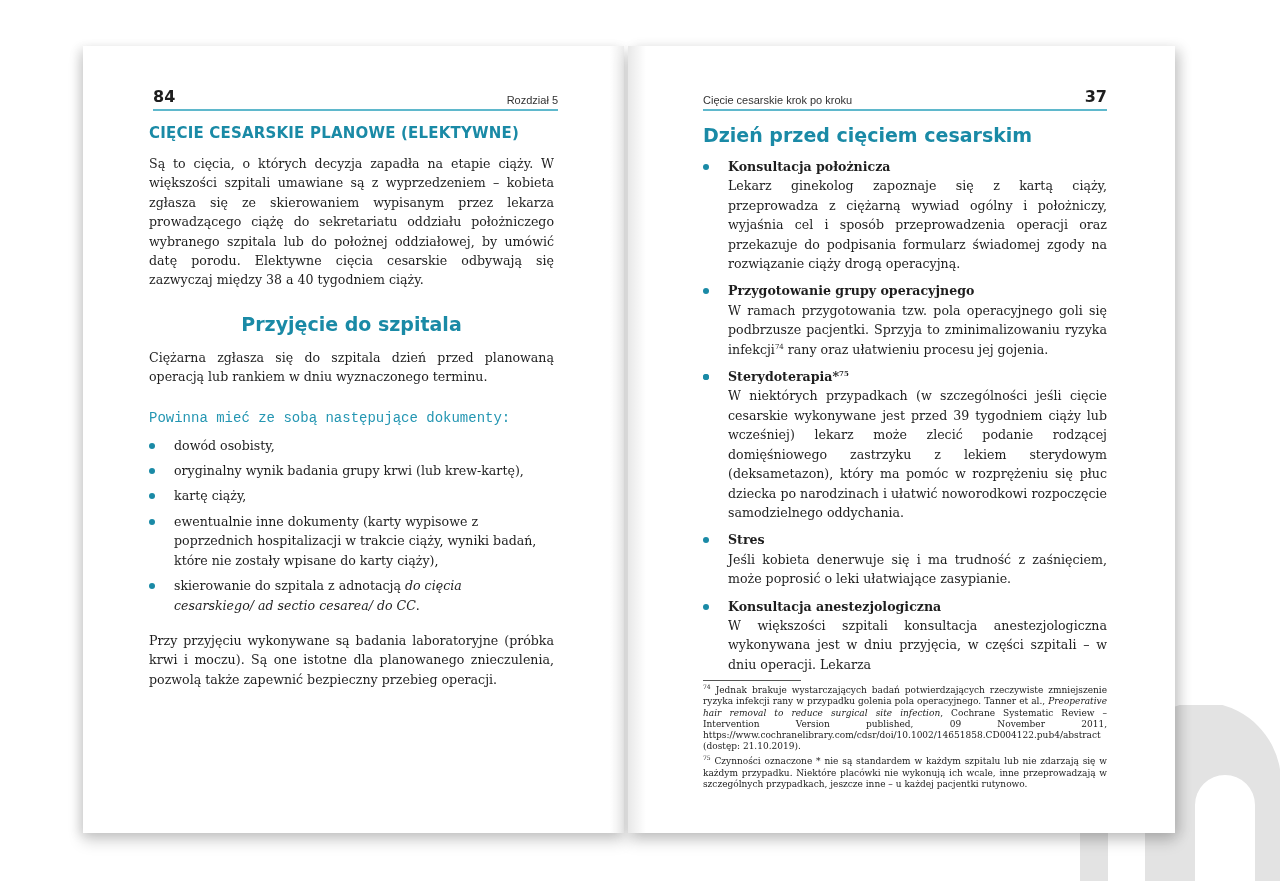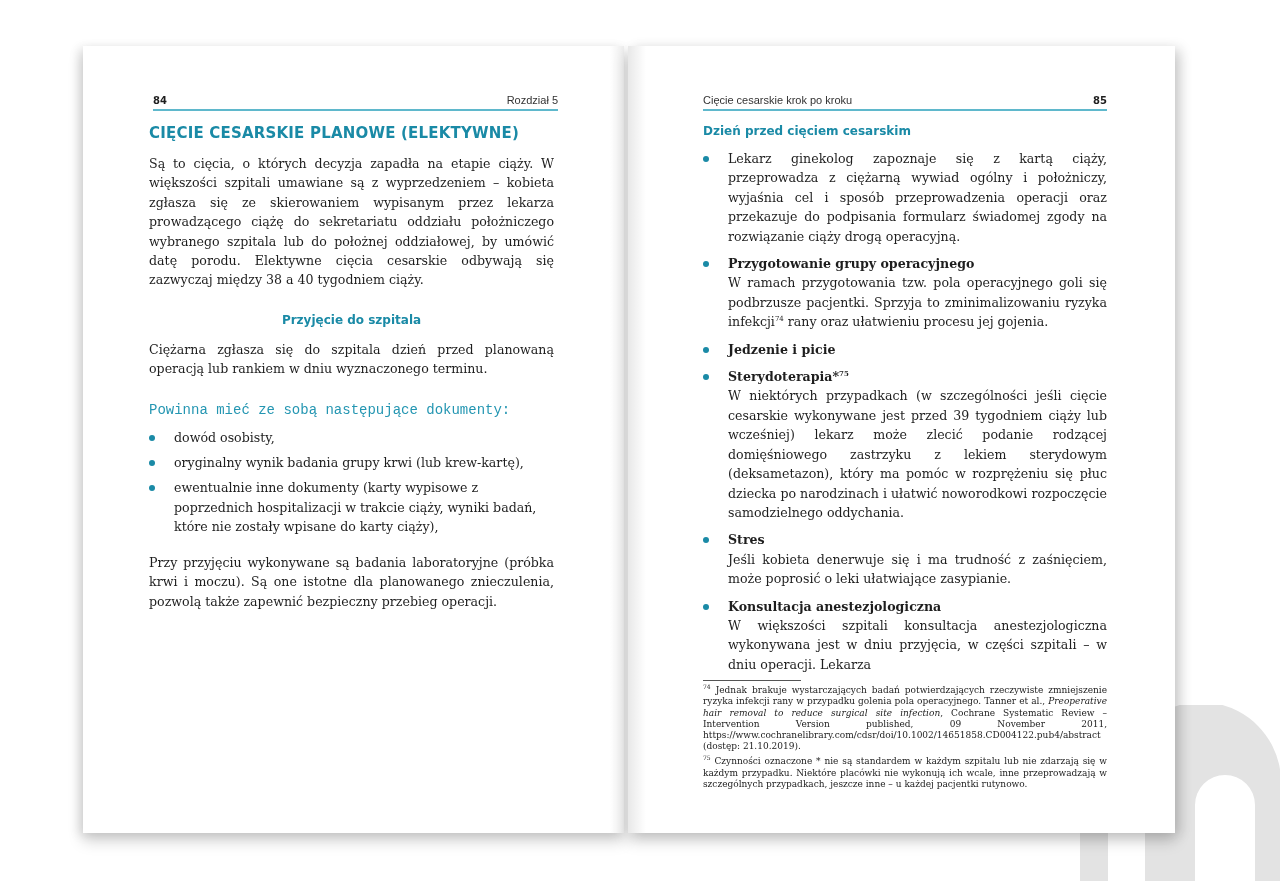--- a/index.html
+++ b/index.html
@@ -18,29 +18,29 @@
   .page.right { left:628px; width:547px; box-shadow: 0 8px 14px rgba(0,0,0,0.18), 6px 2px 12px rgba(0,0,0,0.12); }
   .gutter-shade-l { position:absolute; right:0; top:0; width:14px; height:100%;
     background:linear-gradient(to right, rgba(0,0,0,0), rgba(0,0,0,0.07)); }
   .gutter-shade-r { position:absolute; left:0; top:0; width:18px; height:100%;
     background:linear-gradient(to left, rgba(0,0,0,0), rgba(0,0,0,0.09)); }
 
   .header { position:absolute; top:40px; height:20px; display:flex; justify-content:space-between; align-items:flex-end;
     border-bottom:2px solid #5fb8cc; padding-bottom:3px; }
   .page.left .header { left:70px; right:66px; }
   .page.right .header { left:75px; right:68px; }
-  .pnum { font-family:"DejaVu Sans", sans-serif; font-weight:bold; font-size:10px; color:#1e1e1e; }
+  .pnum { font-family:"DejaVu Sans", sans-serif; font-weight:bold; font-size:16px; color:#1e1e1e; }
   .running { font-family:"Liberation Sans", sans-serif; font-size:11px; color:#333;text-align:center; }
 
   .content { position:absolute; top:78px; }
   .page.left .content { left:66px; width:405px; }
   .page.right .content { left:75px; width:404px; }
 
   .h1 { font-family:"DejaVu Sans", sans-serif; font-weight:bold; font-size:15px; color:#1a8aa6; letter-spacing:0.2px; margin:0 0 12px 0; }
-  .h2 { font-family:"DejaVu Sans", sans-serif; font-size:12px; color:#1a8aa6; margin:0; font-weight:600; }
+  .h2 { font-family:"DejaVu Sans", sans-serif; font-size:19px; color:#1a8aa6; margin:0; font-weight:600; }
   .h3 { font-family:Liberation Mono, monospace; font-size:14px; color:#2496b2; margin:0; font-weight:normal; }
   p.body { font-size:12.6px; line-height:19.4px; text-align:justify; margin:0; }
   .bullets { list-style:none; padding:0; margin:0; }
   .bullets li { position:relative; padding-left:25px; font-size:12.6px; line-height:19.4px; }
   .bullets li .dot { position:absolute; left:0; top:7px; width:6px; height:6px; border-radius:50%; background:#1a8aa6; }
   .rbullets li { margin-bottom:8px; }
   .rbullets li .ttl { font-weight:bold; display:block; }
   .rbullets li .txt { display:block; text-align:justify; }
   sup { font-size:7px; line-height:0; }
   .fn-rule { width:98px; height:1px; background:#555; margin:6px 0 4px 0; }
@@ -64,47 +64,49 @@
   </div>
   <div class="content">
     <div class="h1">CIĘCIE CESARSKIE PLANOWE (ELEKTYWNE)</div>
     <p class="body">Są to cięcia, o których decyzja zapadła na etapie ciąży. W większości szpitali umawiane są z wyprzedzeniem – kobieta zgłasza się ze skierowaniem wypisanym przez lekarza prowadzącego ciążę do sekretariatu oddziału położniczego wybranego szpitala lub do położnej oddziałowej, by umówić datę porodu. Elektywne cięcia cesarskie odbywają się zazwyczaj między 38 a 40 tygodniem ciąży.</p>
     <div class="h2" style="margin-top:23px;margin-bottom:13px;text-align:center;">Przyjęcie do szpitala</div>
     <p class="body">Ciężarna zgłasza się do szpitala dzień przed planowaną operacją lub rankiem w dniu wyznaczonego terminu.</p>
     <div class="h3" style="margin-top:23px;margin-bottom:10px;">Powinna mieć ze sobą następujące dokumenty:</div>
     <ul class="bullets">
       <li style="margin-bottom:6px;"><span class="dot"></span><span>dowód osobisty,</span></li>
       <li style="margin-bottom:6px;"><span class="dot"></span><span>oryginalny wynik badania grupy krwi (lub krew-kartę),</span></li>
+      <li style="margin-bottom:6px;"><span class="dot"></span><span>kartę ciąży,</span></li>
       <li style="margin-bottom:6px;"><span class="dot"></span><span>ewentualnie inne dokumenty (karty wypisowe z poprzednich hospitalizacji w trakcie ciąży, wyniki badań, które nie zostały wpisane do karty ciąży),</span></li>
+      <li style="margin-bottom:6px;padding-right:14px;"><span class="dot"></span><span>skierowanie do szpitala z adnotacją </span><em>do cięcia cesarskiego/ ad sectio cesarea/ do CC</em><span>.</span></li>
     </ul>
     <p class="body" style="margin-top:16px;">Przy przyjęciu wykonywane są badania laboratoryjne (próbka krwi i moczu). Są one istotne dla planowanego znieczulenia, pozwolą także zapewnić bezpieczny przebieg operacji.</p>
   </div>
 </div>
 
 <div class="page right">
   <div class="gutter-shade-r"></div>
   <div class="header">
     <span class="running">Cięcie cesarskie krok po kroku</span>
-    <span class="pnum">85</span>
+    <span class="pnum">37</span>
   </div>
   <div class="content">
     <div class="h2" style="margin-bottom:11px;">Dzień przed cięciem cesarskim</div>
     <ul class="bullets rbullets">
       <li>
         <span class="dot"></span>
+        <span class="ttl">Konsultacja położnicza</span>
         <span class="txt">Lekarz ginekolog zapoznaje się z kartą ciąży, przeprowadza z ciężarną wywiad ogólny i położniczy, wyjaśnia cel i sposób przeprowadzenia operacji oraz przekazuje do podpisania formularz świadomej zgody na rozwiązanie ciąży drogą operacyjną.</span>
       </li>
       <li>
         <span class="dot"></span>
         <span class="ttl">Przygotowanie grupy operacyjnego</span>
         <span class="txt"><span>W ramach przygotowania tzw. pola operacyjnego goli się podbrzusze pacjentki. Sprzyja to zminimalizowaniu ryzyka infekcji</span><sup>74</sup><span> rany oraz ułatwieniu procesu jej gojenia.</span></span>
       </li>
       <li>
         <span class="dot"></span>
-        <span class="ttl">Jedzenie i picie</span>
       </li>
       <li>
         <span class="dot"></span>
         <span class="ttl"><span>Sterydoterapia*</span><sup>75</sup></span>
         <span class="txt">W niektórych przypadkach (w szczególności jeśli cięcie cesarskie wykonywane jest przed 39 tygodniem ciąży lub wcześniej) lekarz może zlecić podanie rodzącej domięśniowego zastrzyku z lekiem sterydowym (deksametazon), który ma pomóc w rozprężeniu się płuc dziecka po narodzinach i ułatwić noworodkowi rozpoczęcie samodzielnego oddychania.</span>
       </li>
       <li>
         <span class="dot"></span>
         <span class="ttl">Stres</span>
         <span class="txt">Jeśli kobieta denerwuje się i ma trudność z zaśnięciem, może poprosić o leki ułatwiające zasypianie.</span>

